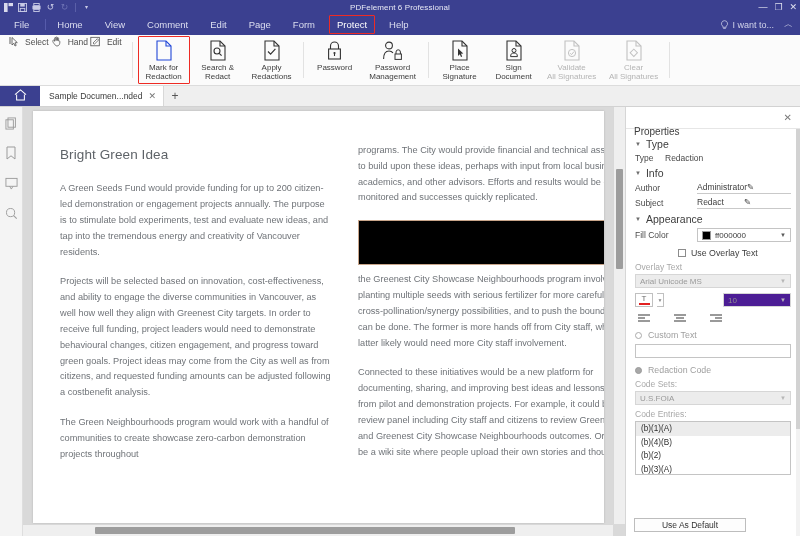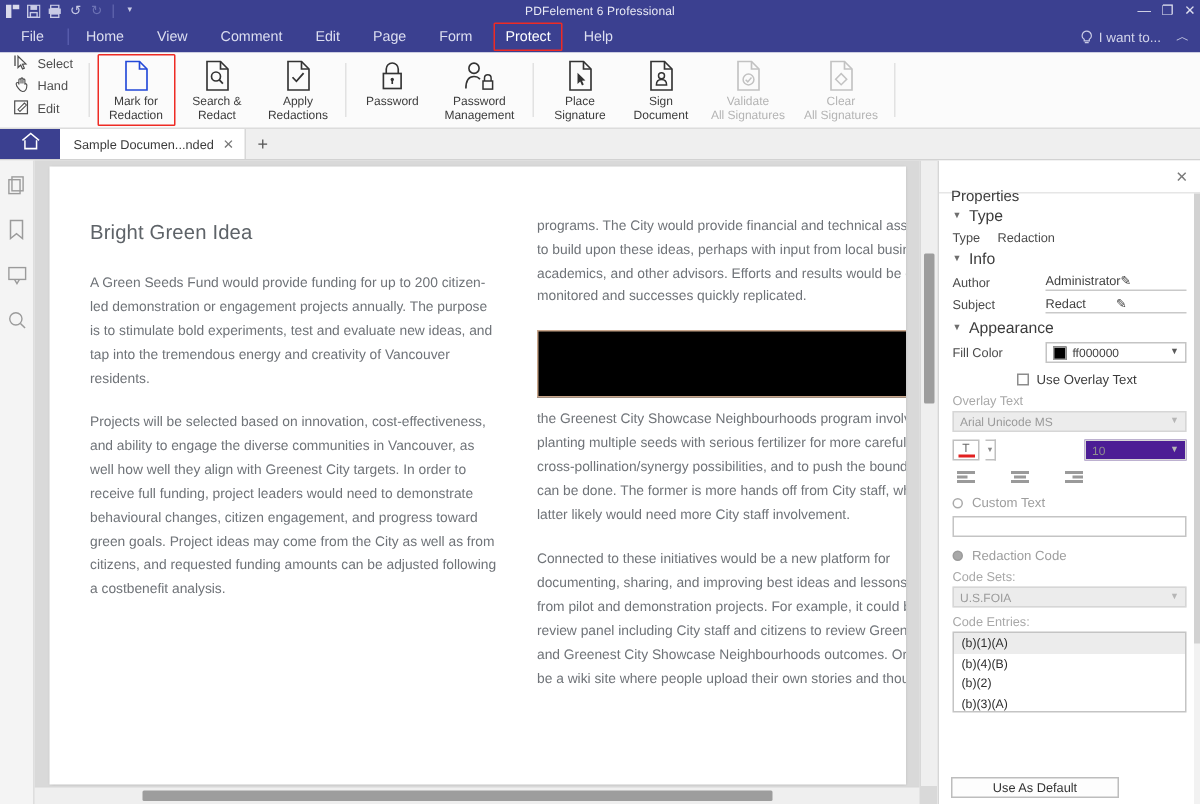--- a/index.html
+++ b/index.html
@@ -77,21 +77,21 @@
     height: 51px; background: #fbfbfb;
     border-bottom: 1px solid #dcdcdc;
     display: flex; align-items: stretch;
     position: relative;
   }
   .rib-group { display: flex; align-items: stretch; }
   .rib-divider { width: 1px; background: #e2e2e2; margin: 7px 4px; }
 
   
   .tools-col {
-    display: flex; flex-direction: column; justify-content: flex-start;
+    display: flex; flex-direction: row; justify-content: space-between;
     gap: 2px; padding: 0 6px 0 8px;
   }
   .tool-row {
     display: flex; align-items: center; gap: 5px;
     height: 13px; color: #4d4d4d; font-size: 8.5px;
   }
   .tool-row .ti { width: 12px; height: 12px; display: flex; align-items: center; justify-content: center; }
 
   
   .bigbtn {
@@ -553,20 +553,21 @@
       </div>
     </div>
 
     <div class="docarea">
       <div class="page">
 
         <div class="col left">
           <div class="doc-h1">Bright Green Idea</div>
           <div class="para">A Green Seeds Fund would provide funding for up to 200 citizen-led demonstration or engagement projects annually. The purpose is to stimulate bold experiments, test and evaluate new ideas, and tap into the tremendous energy and creativity of Vancouver residents.</div>
           <div class="para">Projects will be selected based on innovation, cost-effectiveness, and ability to engage the diverse communities in Vancouver, as well how well they align with Greenest City targets. In order to receive full funding, project leaders would need to demonstrate behavioural changes, citizen engagement, and progress toward green goals. Project ideas may come from the City as well as from citizens, and requested funding amounts can be adjusted following a costbenefit analysis.</div>
+          <div class="para">The Green Neighbourhoods program would work with a handful of communities to create showcase zero-carbon demonstration projects throughout</div>
         </div>
 
         <div class="col right">
           <div class="para">programs. The City would provide financial and technical assistance to build upon these ideas, perhaps with input from local businesses, academics, and other advisors. Efforts and results would be closely monitored and successes quickly replicated.</div>
           <div class="redaction"></div>
           <div class="para">the Greenest City Showcase Neighbourhoods program involves planting multiple seeds with serious fertilizer for more careful study, cross-pollination/synergy possibilities, and to push the bounds of what can be done. The former is more hands off from City staff, while the latter likely would need more City staff involvement.</div>
           <div class="para">Connected to these initiatives would be a new platform for documenting, sharing, and improving best ideas and lessons learned from pilot and demonstration projects. For example, it could be a review panel including City staff and citizens to review Green Seeds and Greenest City Showcase Neighbourhoods outcomes. Or, it could be a wiki site where people upload their own stories and thoughts in a</div>
         </div>
       </div>
 

